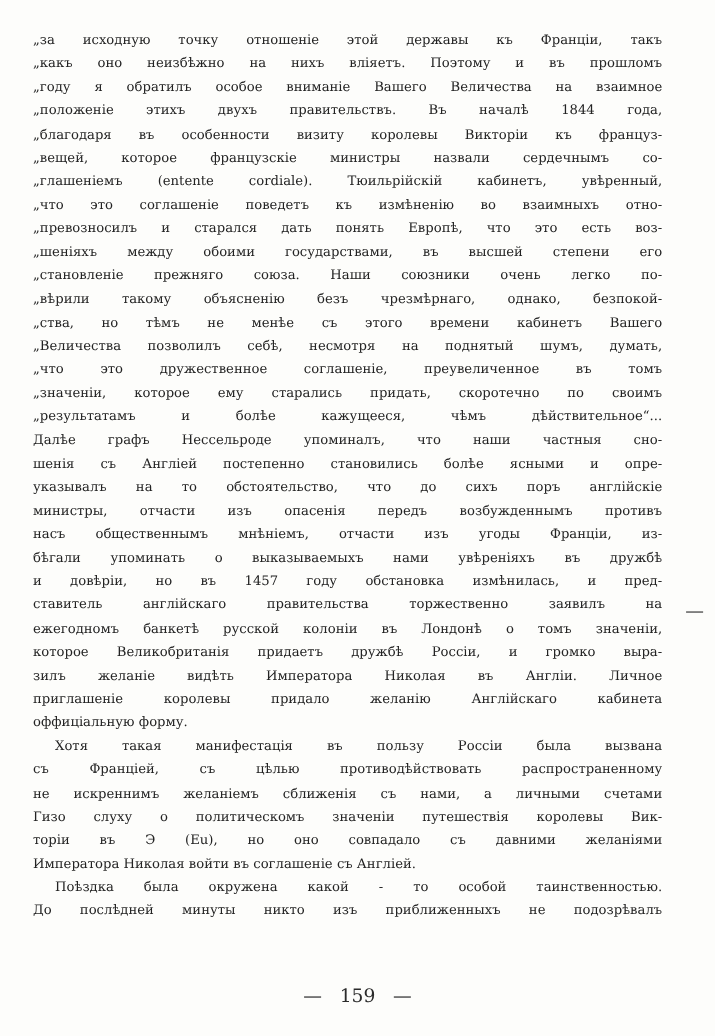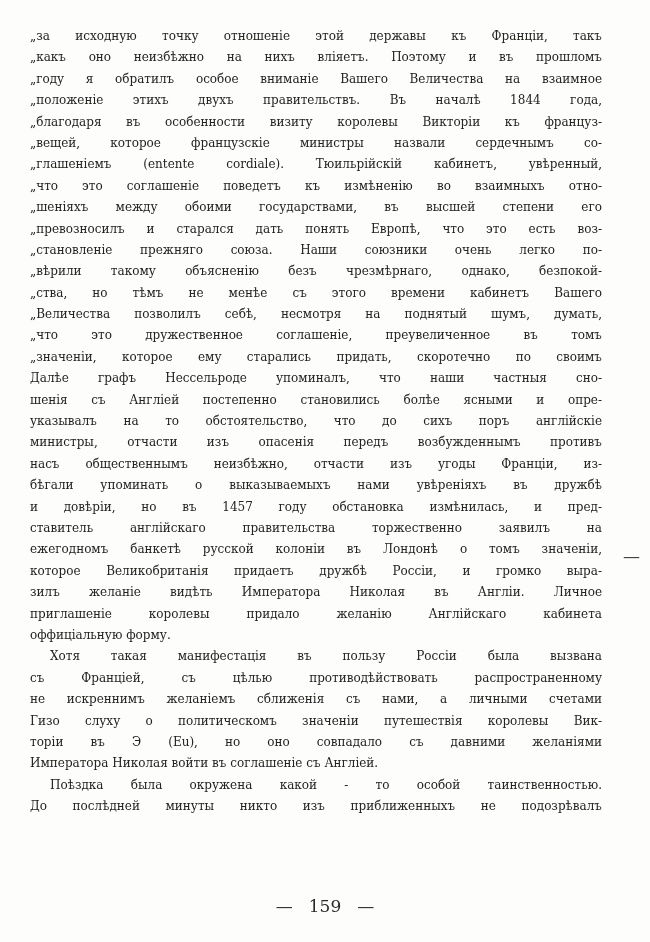--- a/index.html
+++ b/index.html
@@ -68,33 +68,34 @@
 
   <div class="text">
       <div class="line"><span>„за исходную точку отношеніе этой державы къ Франціи, такъ</span></div>
       <div class="line"><span>„какъ оно неизбѣжно на нихъ вліяетъ. Поэтому и въ прошломъ</span></div>
       <div class="line"><span>„году я обратилъ особое вниманіе Вашего Величества на взаимное</span></div>
       <div class="line"><span>„положеніе этихъ двухъ правительствъ. Въ началѣ 1844 года,</span></div>
       <div class="line"><span>„благодаря въ особенности визиту королевы Викторіи къ француз-</span></div>
       <div class="line"><span>„вещей, которое французскіе министры назвали </span><span class="it">сердечнымъ со-</span></div>
       <div class="line"><span>„</span><span class="it">глашеніемъ</span><span> (</span><span class="it">entente cordiale</span><span>). Тюильрійскій кабинетъ, увѣренный,</span></div>
       <div class="line"><span>„что это соглашеніе поведетъ къ измѣненію во взаимныхъ отно-</span></div>
+      <div class="line"><span>„превозносилъ и старался дать понять Европѣ, что это есть воз-</span></div>
       <div class="line"><span>„шеніяхъ между обоими государствами, въ высшей степени его</span></div>
-      <div class="line"><span>„превозносилъ и старался дать понять Европѣ, что это есть воз-</span></div>
       <div class="line"><span>„становленіе прежняго союза. Наши союзники очень легко по-</span></div>
       <div class="line"><span>„вѣрили такому объясненію безъ чрезмѣрнаго, однако, безпокой-</span></div>
       <div class="line"><span>„ства, но тѣмъ не менѣе съ этого времени кабинетъ Вашего</span></div>
       <div class="line"><span>„Величества позволилъ себѣ, несмотря на поднятый шумъ, думать,</span></div>
       <div class="line"><span>„что это дружественное соглашеніе, преувеличенное въ томъ</span></div>
       <div class="line"><span>„значеніи, которое ему старались придать, скоротечно по своимъ</span></div>
+      <div class="line"><span>„результатамъ и болѣе кажущееся, чѣмъ дѣйствительное“...</span></div>
       <div class="line"><span>Далѣе графъ Нессельроде упоминалъ, что наши частныя сно-</span></div>
       <div class="line"><span>шенія съ Англіей постепенно становились болѣе ясными и опре-</span></div>
       <div class="line"><span>указывалъ на то обстоятельство, что до сихъ поръ англійскіе</span></div>
       <div class="line"><span>министры, отчасти изъ опасенія передъ возбужденнымъ противъ</span></div>
-      <div class="line"><span>насъ общественнымъ неизбѣжно, отчасти изъ угоды Франціи, из-</span></div>
+      <div class="line"><span>насъ общественнымъ мнѣніемъ, отчасти изъ угоды Франціи, из-</span></div>
       <div class="line"><span>бѣгали упоминать о выказываемыхъ нами увѣреніяхъ въ дружбѣ</span></div>
       <div class="line"><span>и довѣріи, но въ 1457 году обстановка измѣнилась, и пред-</span></div>
       <div class="line"><span>ставитель англійскаго правительства торжественно заявилъ на</span></div>
       <div class="line"><span>ежегодномъ банкетѣ русской колоніи въ Лондонѣ о томъ значеніи,</span></div>
       <div class="line"><span>которое Великобританія придаетъ дружбѣ Россіи, и громко выра-</span></div>
       <div class="line"><span>зилъ желаніе видѣть Императора Николая въ Англіи. Личное</span></div>
       <div class="line"><span>приглашеніе королевы придало желанію Англійскаго кабинета</span></div>
       <div class="line nojust"><span>оффиціальную форму.</span></div>
       <div class="line indent"><span>Хотя такая манифестація въ пользу Россіи была вызвана</span></div>
       <div class="line"><span>съ Франціей, съ цѣлью противодѣйствовать распространенному</span></div>

